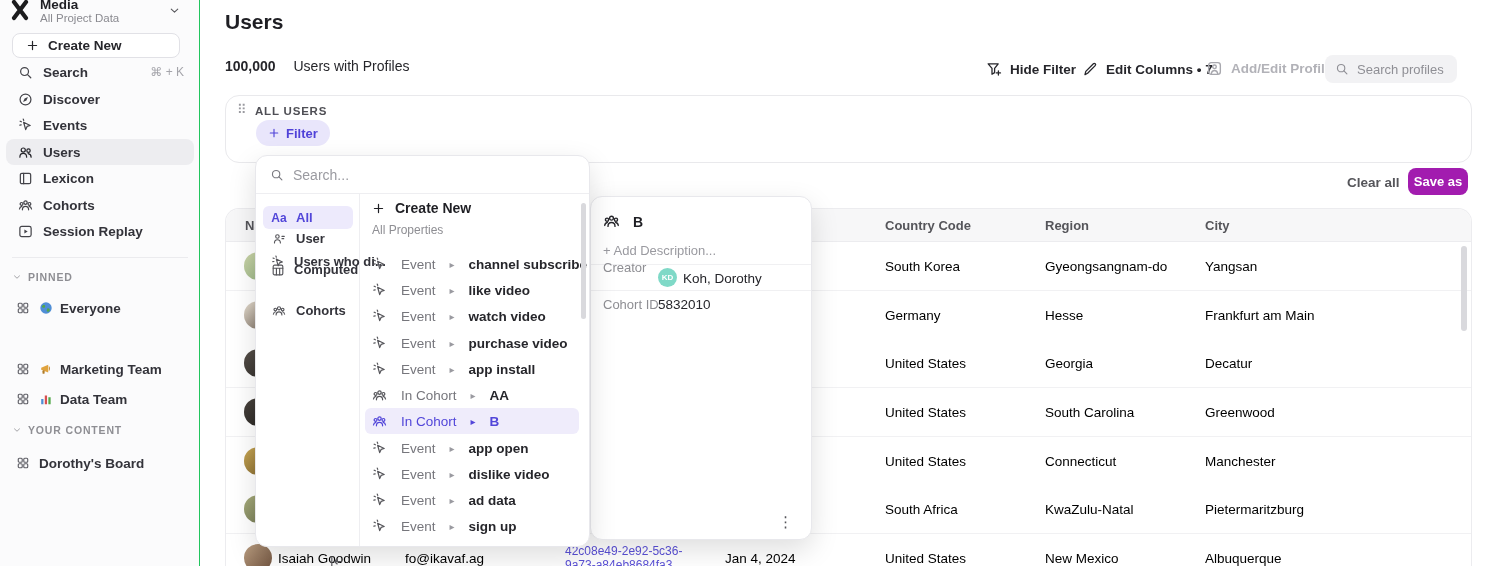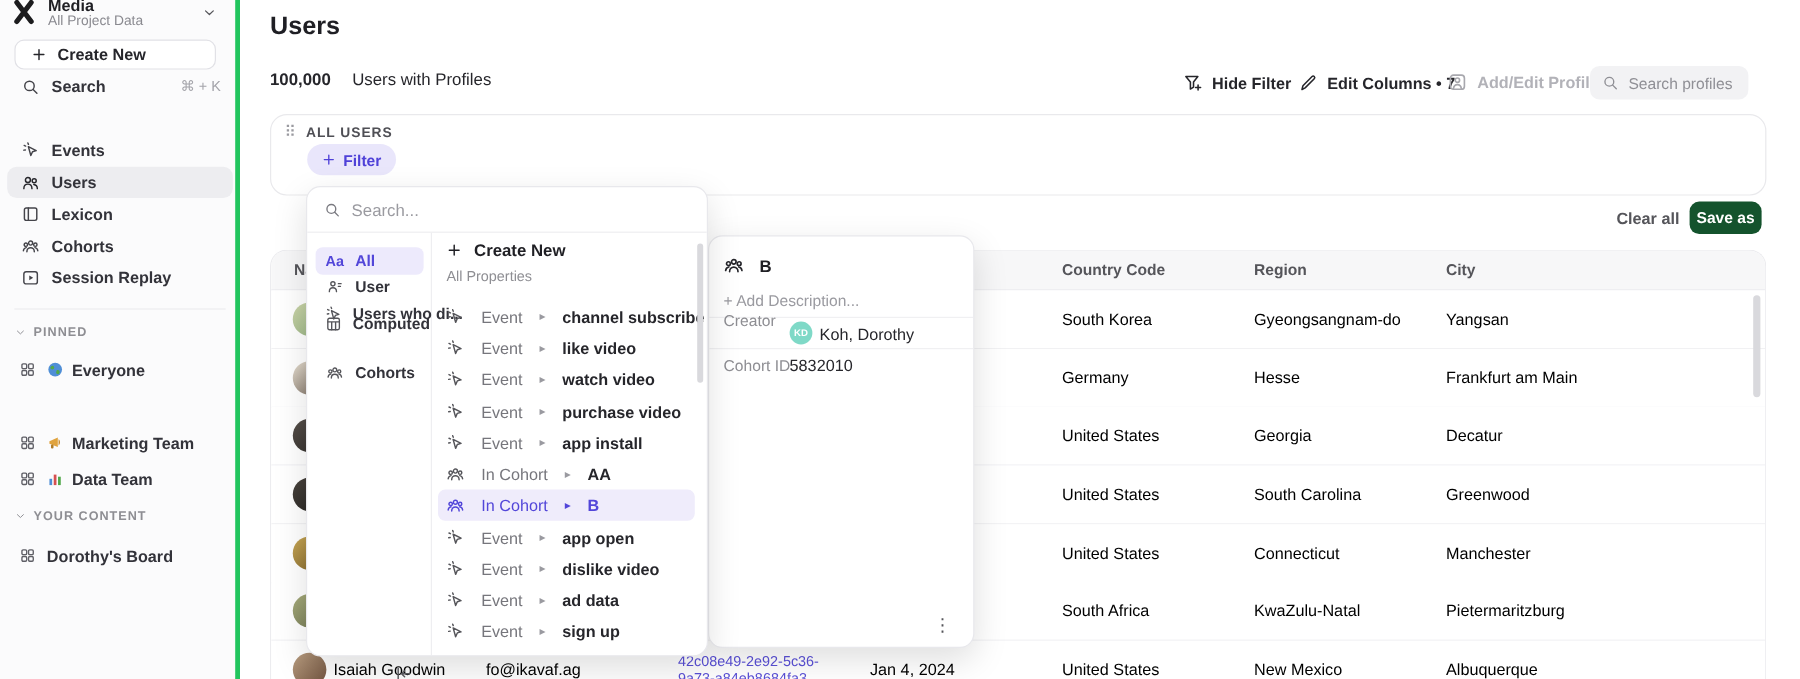--- a/index.html
+++ b/index.html
@@ -2,21 +2,21 @@
 <html><head>
 <meta charset="utf-8">
 <style>
   * { margin:0; padding:0; box-sizing:border-box; font-family:"Liberation Sans", sans-serif; }
   html,body { background:#fff; }
   .stage { position:relative; width:1500px; height:566px; background:#ffffff; overflow:hidden; }
   .abs { position:absolute; }
   svg.ic { stroke:currentColor; fill:none; stroke-width:1.3; stroke-linecap:round; stroke-linejoin:round; display:block; }
 
   
-  .sidebar { position:absolute; left:0; top:0; width:200px; height:566px; background:#fbfbfc; border-right:4px solid #22c55e; }
+  .sidebar { position:absolute; left:0; top:0; width:200px; height:566px; background:#fbfbfc; border-right:1px solid #22c55e; }
   .navitem { position:absolute; left:6px; width:188px; height:26px; border-radius:8px; display:flex; align-items:center; padding:0 10px 0 12px; color:#33333a; font-size:13.5px; font-weight:600; cursor:pointer; }
   .navitem .lbl { margin-left:10px; }
   .navitem.active { background:#ededf0; }
   .navitem .shortcut { margin-left:auto; color:#a4a4aa; font-size:12px; font-weight:400; }
   .sechead { position:absolute; left:12px; display:flex; align-items:center; gap:6px; color:#8e8e93; font-size:10.5px; font-weight:700; letter-spacing:.08em; }
   .pinitem { position:absolute; left:8px; width:184px; height:26px; display:flex; align-items:center; padding-left:8px; font-size:13.5px; font-weight:600; color:#33333a; cursor:pointer; }
   .btn-createnew { position:absolute; left:12px; top:33px; width:168px; height:25px; background:#fff; border:1px solid #e1e1e6; border-radius:8px; display:flex; align-items:center; padding-left:13px; gap:9px; font-size:13.5px; font-weight:700; color:#26262b; cursor:pointer; }
 
   
   .pagetitle { position:absolute; left:225px; top:10px; font-size:21px; font-weight:700; color:#1f1f24; }
@@ -27,21 +27,21 @@
   .searchbox input { border:0; outline:0; background:transparent; font-size:13px; color:#44444a; width:90px; }
   .searchbox input::placeholder { color:#8f8f95; }
 
   
   .filtercard { position:absolute; left:225px; top:95px; width:1247px; height:68px; background:#fff; border:1px solid #e9e9ec; border-radius:14px; }
   .grouplabel { position:absolute; left:29px; top:9px; font-size:11.5px; font-weight:700; letter-spacing:.07em; color:#4f4f55; }
   .draghandle { position:absolute; left:11px; top:6px; color:#9a9aa0; font-size:13px; cursor:grab; }
   .pill-filter { position:absolute; left:30px; top:24px; height:26px; padding:0 12px; border-radius:13px; background:#e9e6fb; color:#4f41d8; font-size:13px; font-weight:700; display:flex; align-items:center; gap:6px; cursor:pointer; }
 
   .textbtn { position:absolute; font-size:13.5px; font-weight:600; color:#55555a; cursor:pointer; }
-  .btn-saveas { position:absolute; left:1408px; top:168px; width:60px; height:27px; background:#14532d; color:#fff; border-radius:8px; font-size:13px; font-weight:700; display:flex; align-items:center; justify-content:center; cursor:pointer; }
+  .btn-saveas { position:absolute; left:1408px; top:168px; width:60px; height:27px; background:#a21caf; color:#fff; border-radius:8px; font-size:13px; font-weight:700; display:flex; align-items:center; justify-content:center; cursor:pointer; }
 
   
   .tablecard { position:absolute; left:225px; top:208px; width:1247px; height:358px; background:#fff; border:1px solid #ececef; border-bottom:0; border-radius:14px 14px 0 0; overflow:hidden; }
   .thead { position:absolute; left:0; top:0; width:100%; height:33px; background:#f7f7f8; border-bottom:1px solid #ececef; }
   .th { position:absolute; top:50%; transform:translateY(-50%); font-size:13px; font-weight:600; color:#55555a; cursor:pointer; }
   .trow { position:absolute; left:0; width:100%; height:49px; background:#fff; border-bottom:1px solid #f1f1f3; cursor:pointer; }
   .td { position:absolute; top:50%; transform:translateY(-50%); font-size:13.5px; color:#000000; white-space:nowrap; }
   .avatar { position:absolute; left:18px; top:50%; transform:translateY(-50%); width:28px; height:28px; border-radius:50%; }
   .idcell { position:absolute; left:339px; top:50%; transform:translateY(-50%); font-size:12px; line-height:14px; color:#5a50d7; }
   .scrollpill { position:absolute; background:#d9d9dd; border-radius:3px; cursor:pointer; }
@@ -193,20 +193,26 @@
         </svg>
       <span>Create New</span>
     </div>
 
     <div class="navitem" style="top:59px">
       <svg class="ic" style="width:15px;height:15px;color:#44444a">
           <use href="#i-search"></use>
         </svg>
       <span class="lbl">Search</span>
       <span class="shortcut">⌘ + K</span>
+    </div>
+    <div class="navitem" style="top:86px">
+      <svg class="ic" style="width:15px;height:15px;color:#44444a">
+          <use href="#i-compass"></use>
+        </svg>
+      <span class="lbl">Discover</span>
     </div>
     <div class="navitem" style="top:112px">
       <svg class="ic" style="width:15px;height:15px;color:#44444a">
           <use href="#i-event"></use>
         </svg>
       <span class="lbl">Events</span>
     </div>
     <div class="navitem active" style="top:139px">
       <svg class="ic" style="width:15px;height:15px;color:#26262b">
           <use href="#i-users"></use>

